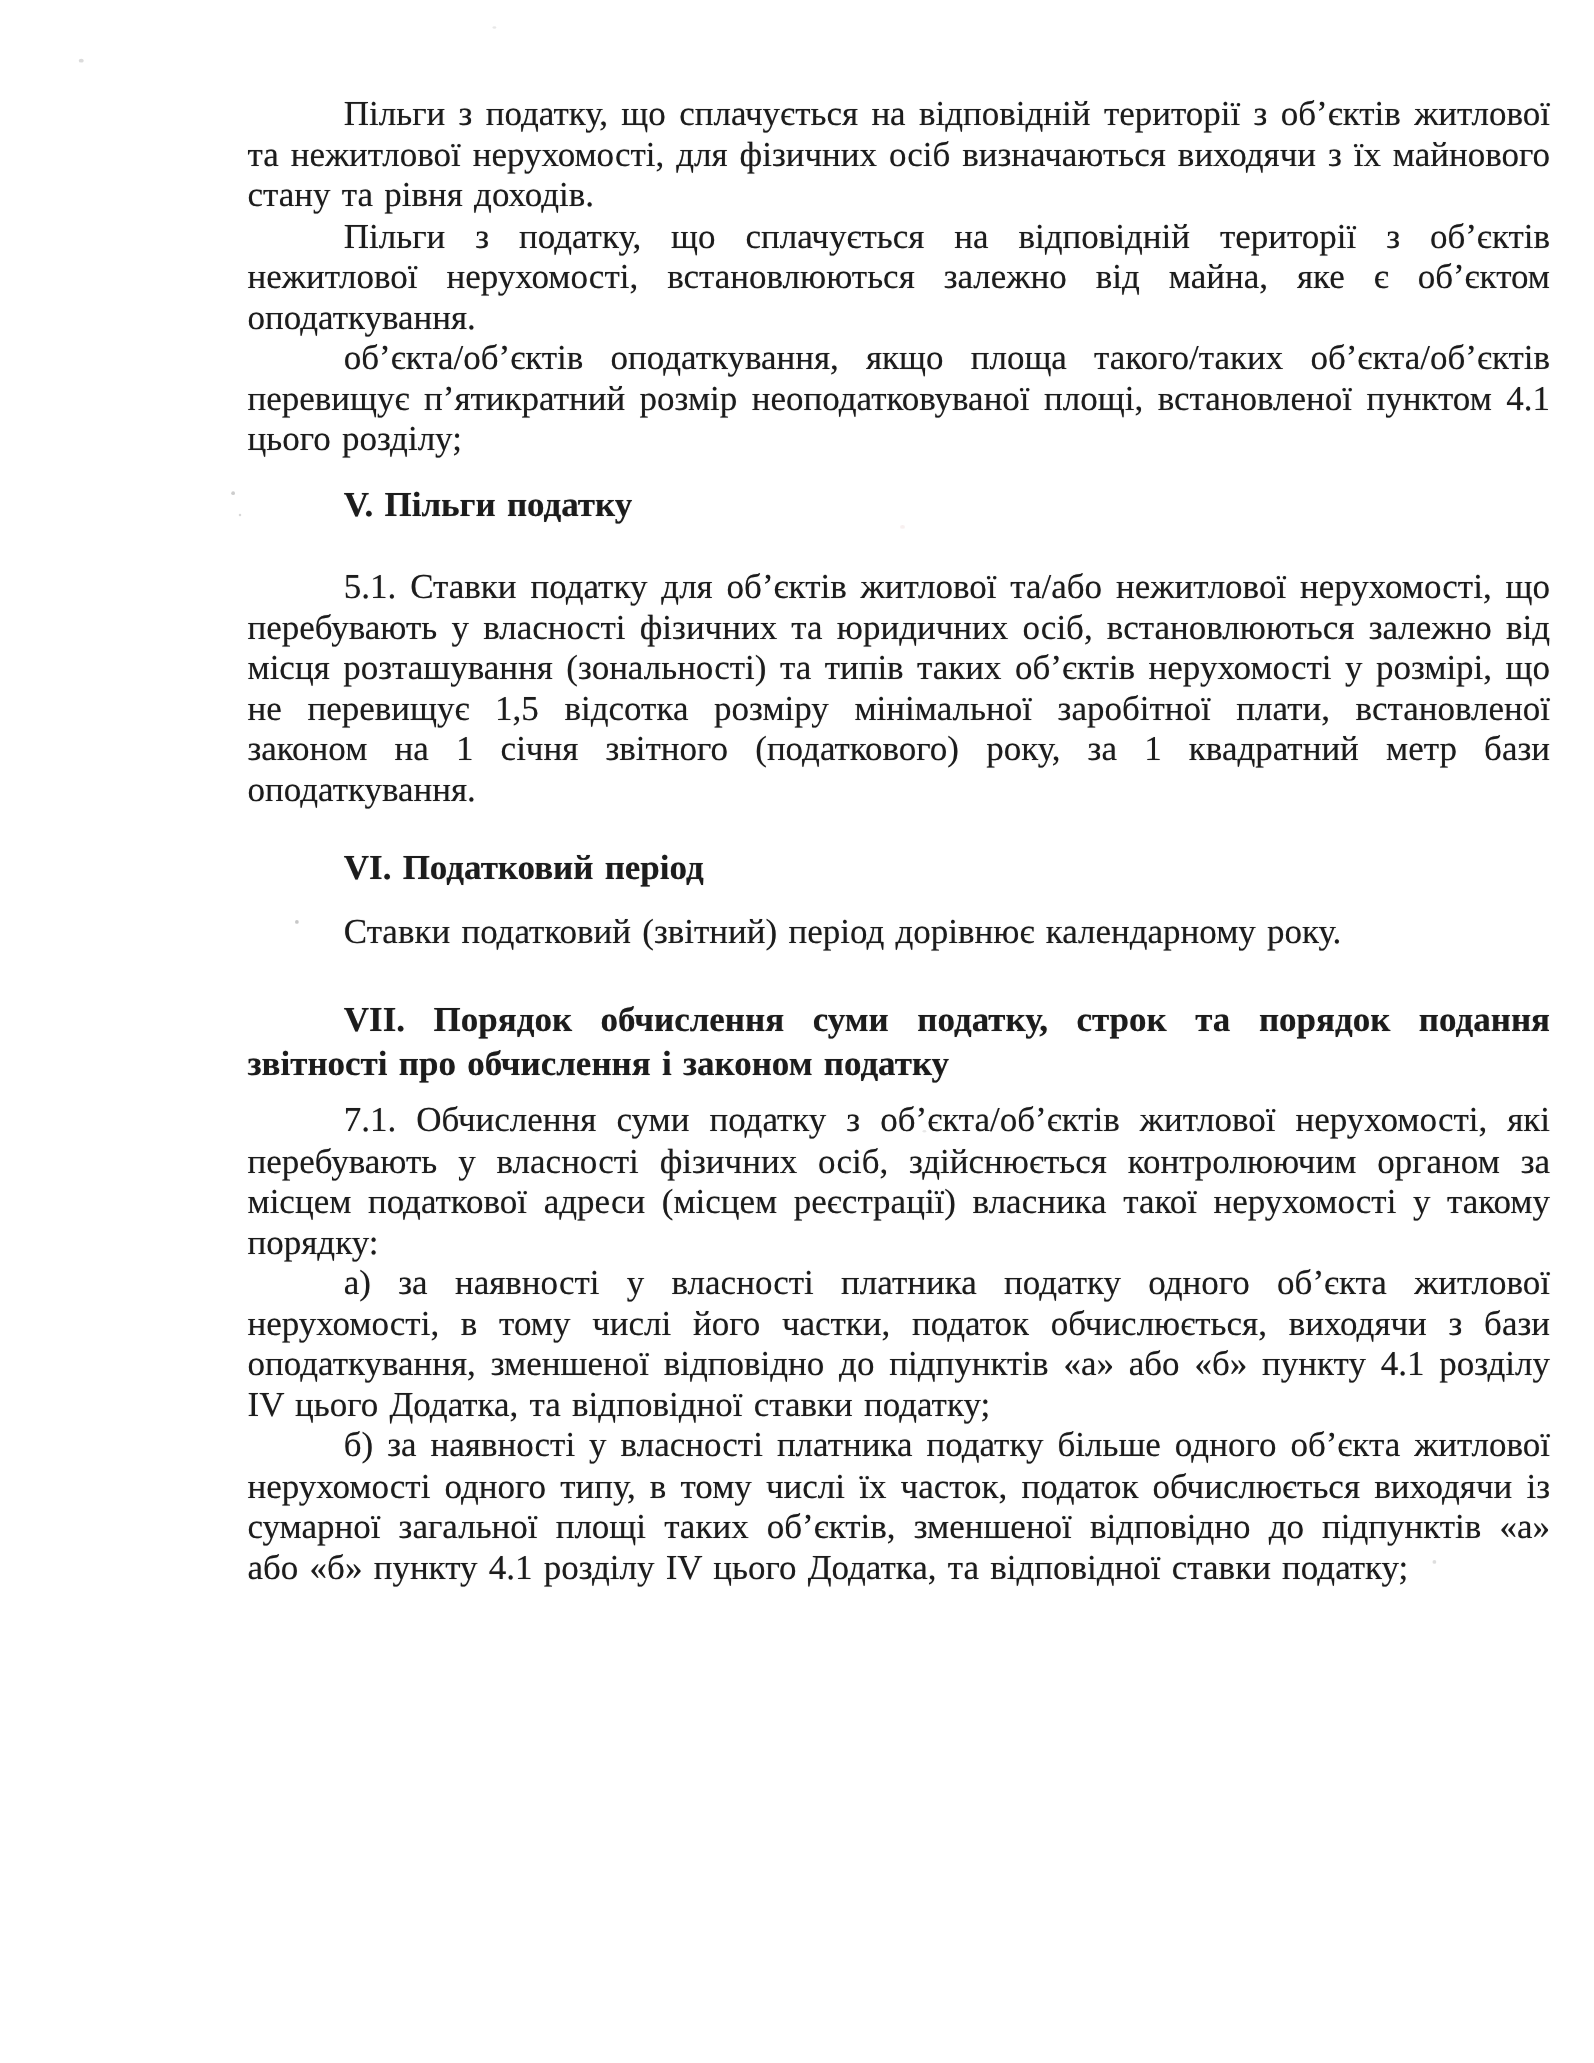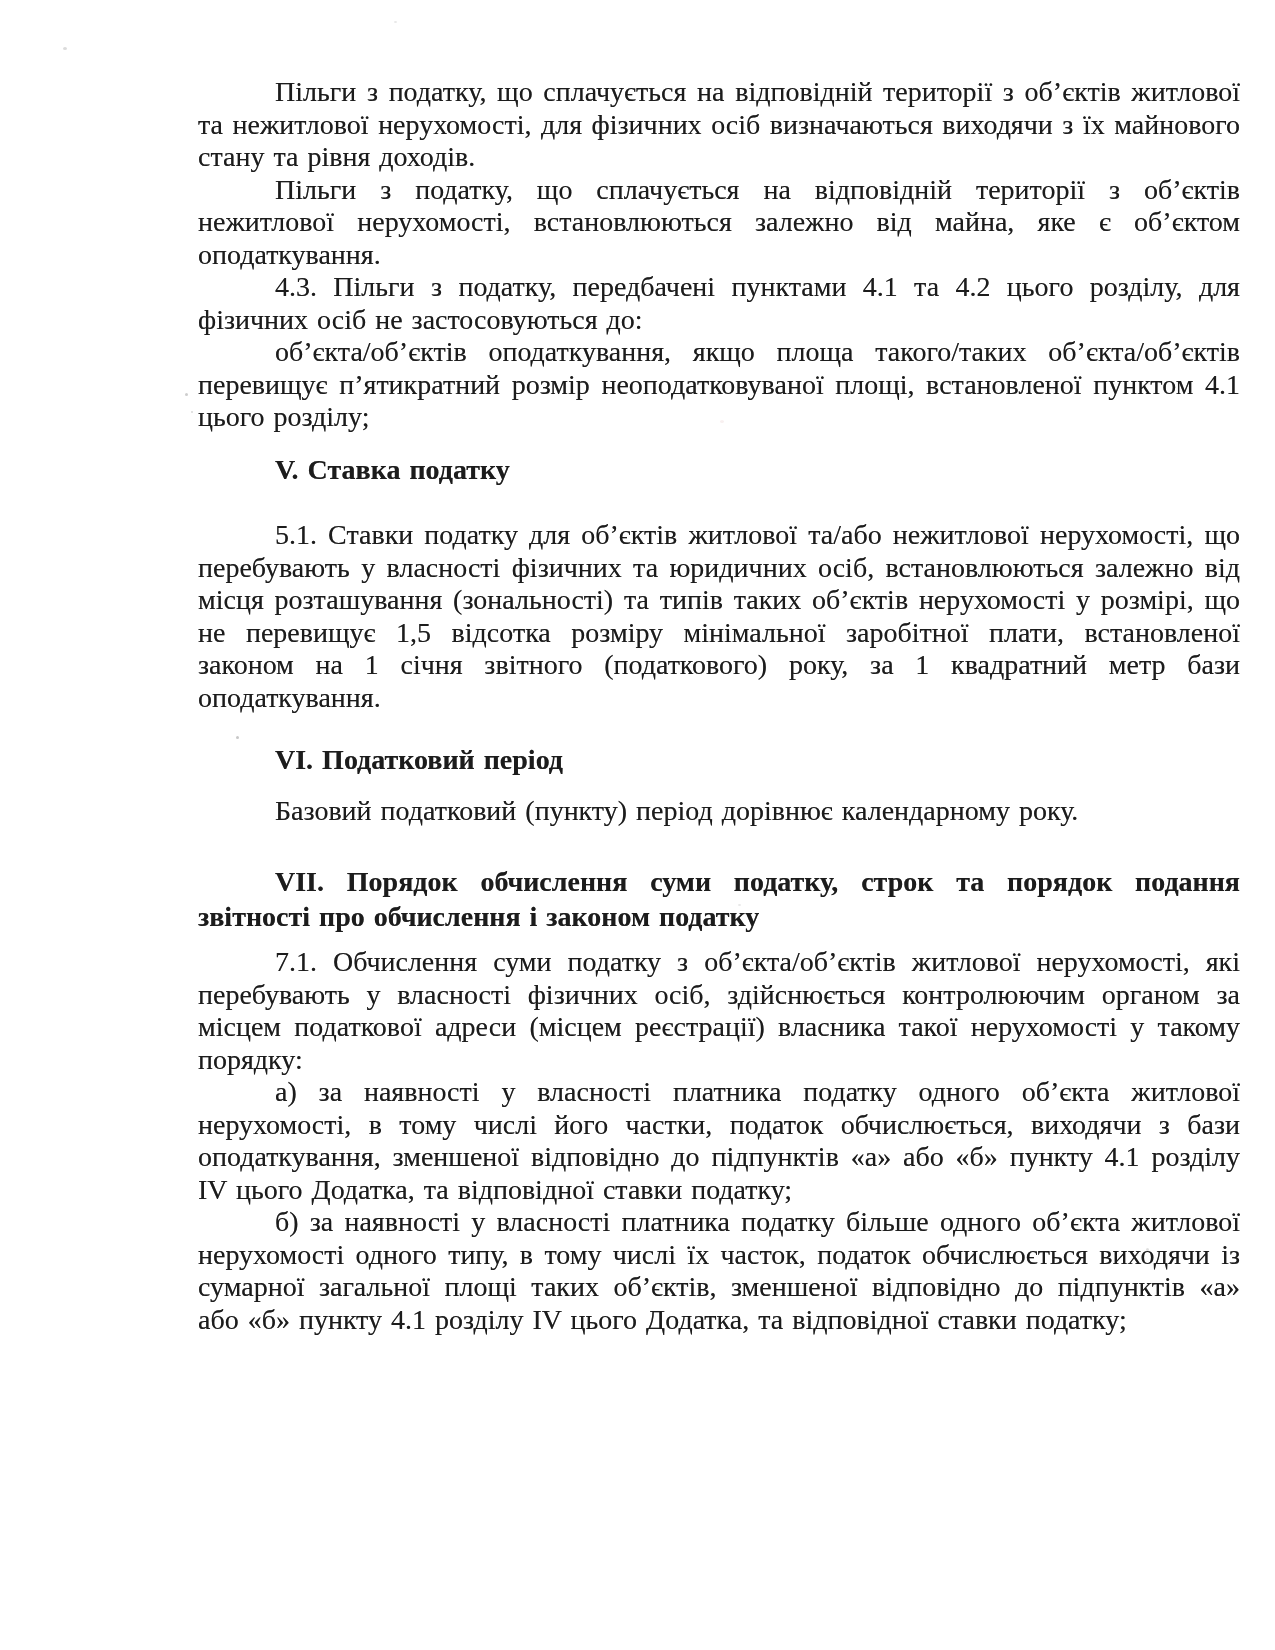--- a/index.html
+++ b/index.html
@@ -62,30 +62,29 @@
   .speck.s8 { left: 738px;  top: 904px;  width: 3px; height: 2px; opacity: .14; }
 </style>
 </head>
 <body>
 
 <div class="scan-page">
 
   <div class="text-block">
     <p class="doc-p">Пільги з податку, що сплачується на відповідній території з об’єктів житлової та нежитлової нерухомості, для фізичних осіб визначаються виходячи з їх майнового стану та рівня доходів.</p>
     <p class="doc-p">Пільги з податку, що сплачується на відповідній території з об’єктів нежитлової нерухомості, встановлюються залежно від майна, яке є об’єктом оподаткування.</p>
-    <p class="doc-p">4.3. Пільги з податку, передбачені пунктами 4.1 та 4.2 цього розділу, для фізичних осіб не застосовуються до:</p>
     <p class="doc-p">об’єкта/об’єктів оподаткування, якщо площа такого/таких об’єкта/об’єктів перевищує п’ятикратний розмір неоподатковуваної площі, встановленої пунктом 4.1 цього розділу;</p>
 
-    <p class="doc-h h-v">V. Ставка податку</p>
+    <p class="doc-h h-v">V. Пільги податку</p>
 
     <p class="doc-p">5.1. Ставки податку для об’єктів житлової та/або нежитлової нерухомості, що перебувають у власності фізичних та юридичних осіб, встановлюються залежно від місця розташування (зональності) та типів таких об’єктів нерухомості у розмірі, що не перевищує 1,5 відсотка розміру мінімальної заробітної плати, встановленої законом на 1 січня звітного (податкового) року, за 1 квадратний метр бази оподаткування.</p>
 
     <p class="doc-h h-vi">VI. Податковий період</p>
 
-    <p class="doc-p">Базовий податковий (пункту) період дорівнює календарному року.</p>
+    <p class="doc-p">Ставки податковий (звітний) період дорівнює календарному року.</p>
 
     <p class="doc-h h-vii">VII. Порядок обчислення суми податку, строк та порядок подання звітності про обчислення і законом податку</p>
 
     <p class="doc-p">7.1. Обчислення суми податку з об’єкта/об’єктів житлової нерухомості, які перебувають у власності фізичних осіб, здійснюється контролюючим органом за місцем податкової адреси (місцем реєстрації) власника такої нерухомості у такому порядку:</p>
     <p class="doc-p">а) за наявності у власності платника податку одного об’єкта житлової нерухомості, в тому числі його частки, податок обчислюється, виходячи з бази оподаткування, зменшеної відповідно до підпунктів «а» або «б» пункту 4.1 розділу IV цього Додатка, та відповідної ставки податку;</p>
     <p class="doc-p">б) за наявності у власності платника податку більше одного об’єкта житлової нерухомості одного типу, в тому числі їх часток, податок обчислюється виходячи із сумарної загальної площі таких об’єктів, зменшеної відповідно до підпунктів «а» або «б»  пункту 4.1 розділу IV цього Додатка, та відповідної ставки податку;</p>
   </div>
 
   <div class="speck s1"></div>
   <div class="speck s2"></div>

